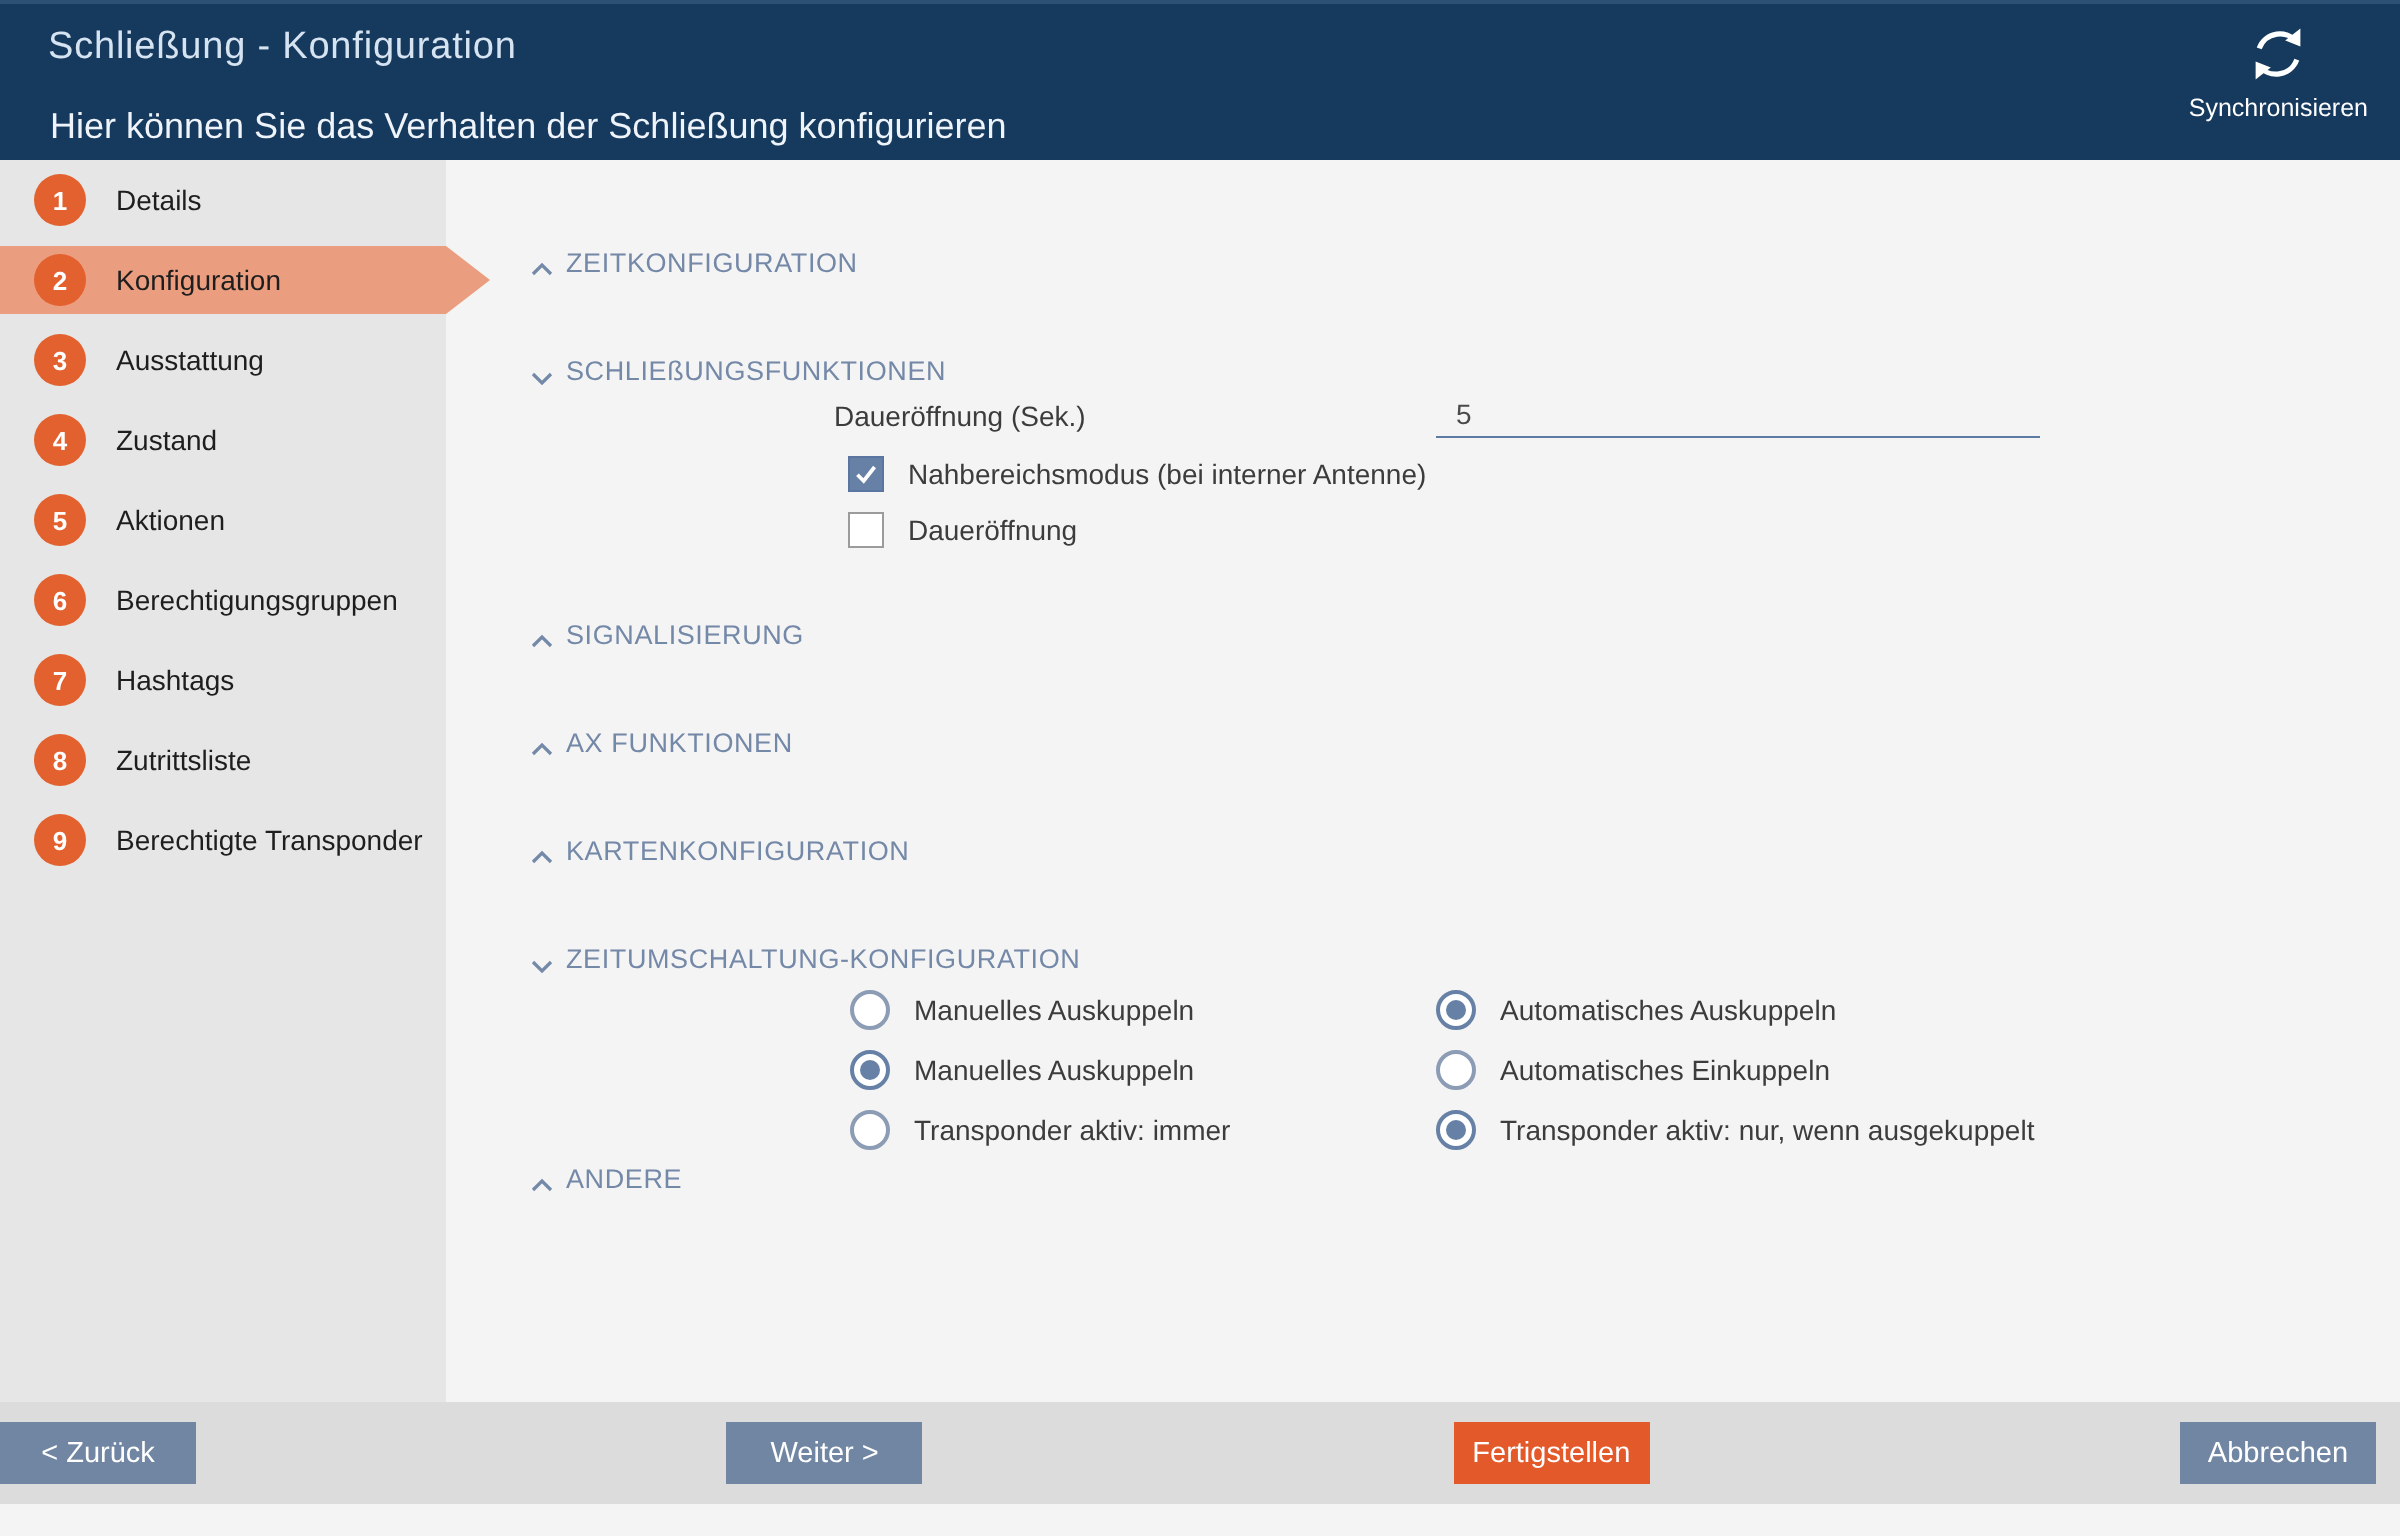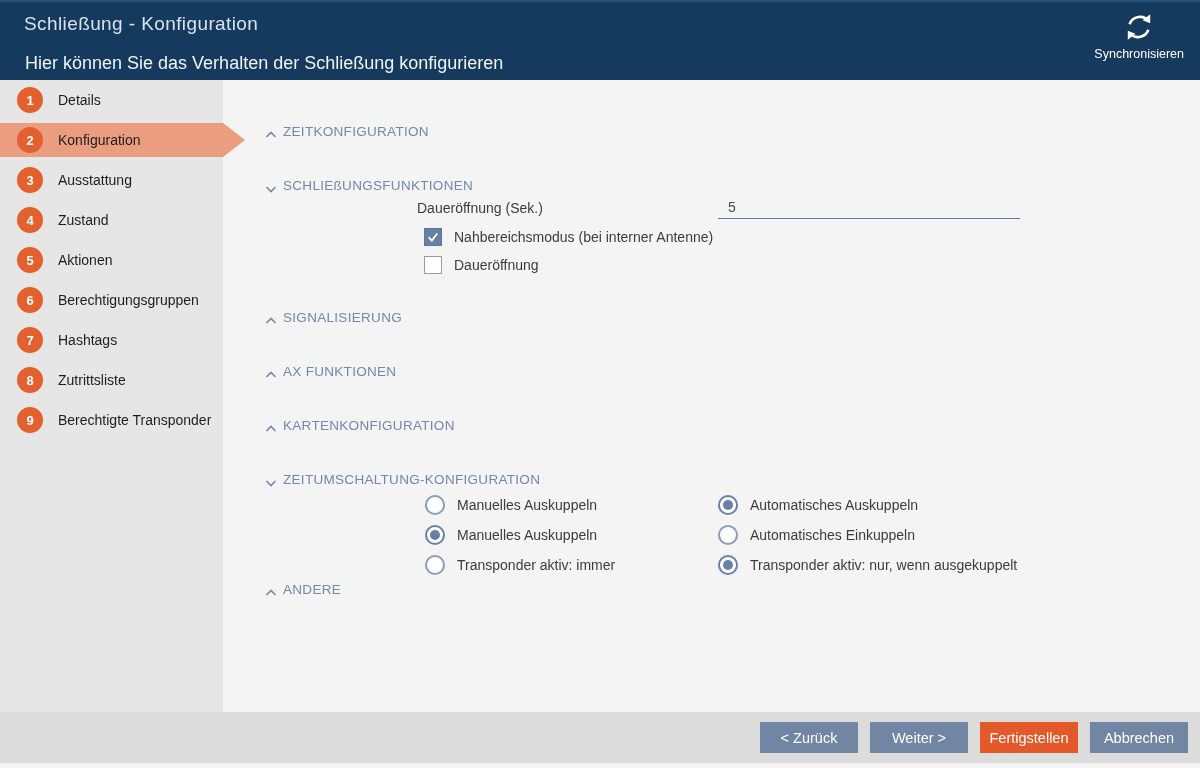--- a/index.html
+++ b/index.html
@@ -62,22 +62,22 @@
   .radio-row + .radio-row { margin-top:6px; }
   .radio-cell { width:293px; display:flex; align-items:center; gap:12px; }
   .radio { width:20px; height:20px; border-radius:50%; border:2px solid #8c9cb4;
     background:#fff; flex:none; position:relative; cursor:pointer; }
   .radio.selected { border-color:#6781a6; }
   .radio.selected::after { content:""; position:absolute; left:3px; top:3px;
     width:10px; height:10px; border-radius:50%; background:#6781a6; }
   .sec-andere { }
 
   
-  .footer { position:absolute; left:0; bottom:5px; width:1200px; height:51px;
-    background:#dcdcdc; display:flex; align-items:center; justify-content:flex-end;
+  .footer { position:absolute; left:0; bottom:16px; width:1200px; height:51px;
+    background:#dcdcdc; display:flex; align-items:center; justify-content:space-between;
     gap:12px; padding-right:12px; }
   .btn { width:98px; height:31px; border:none; color:#fff; font-size:14.5px;
     font-family:inherit; cursor:pointer; }
   .btn-blue { background:#7186a2; }
   .btn-orange { background:#e4592a; }
 </style>
 </head>
 <body>
 
 <div class="stage">

